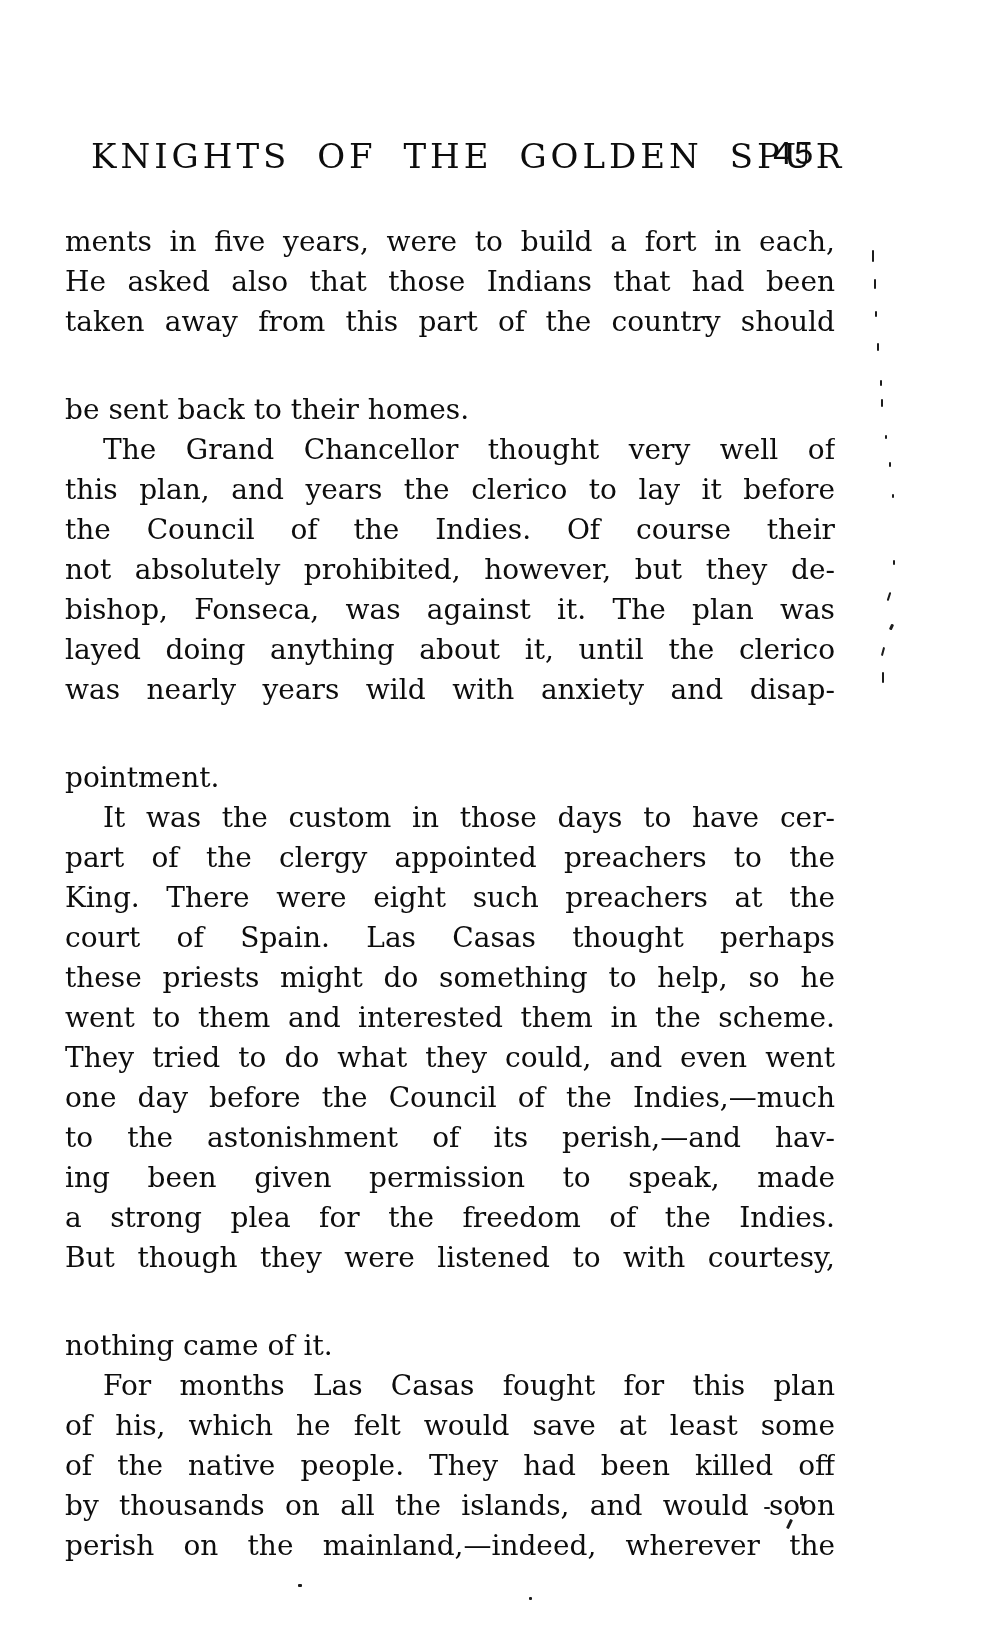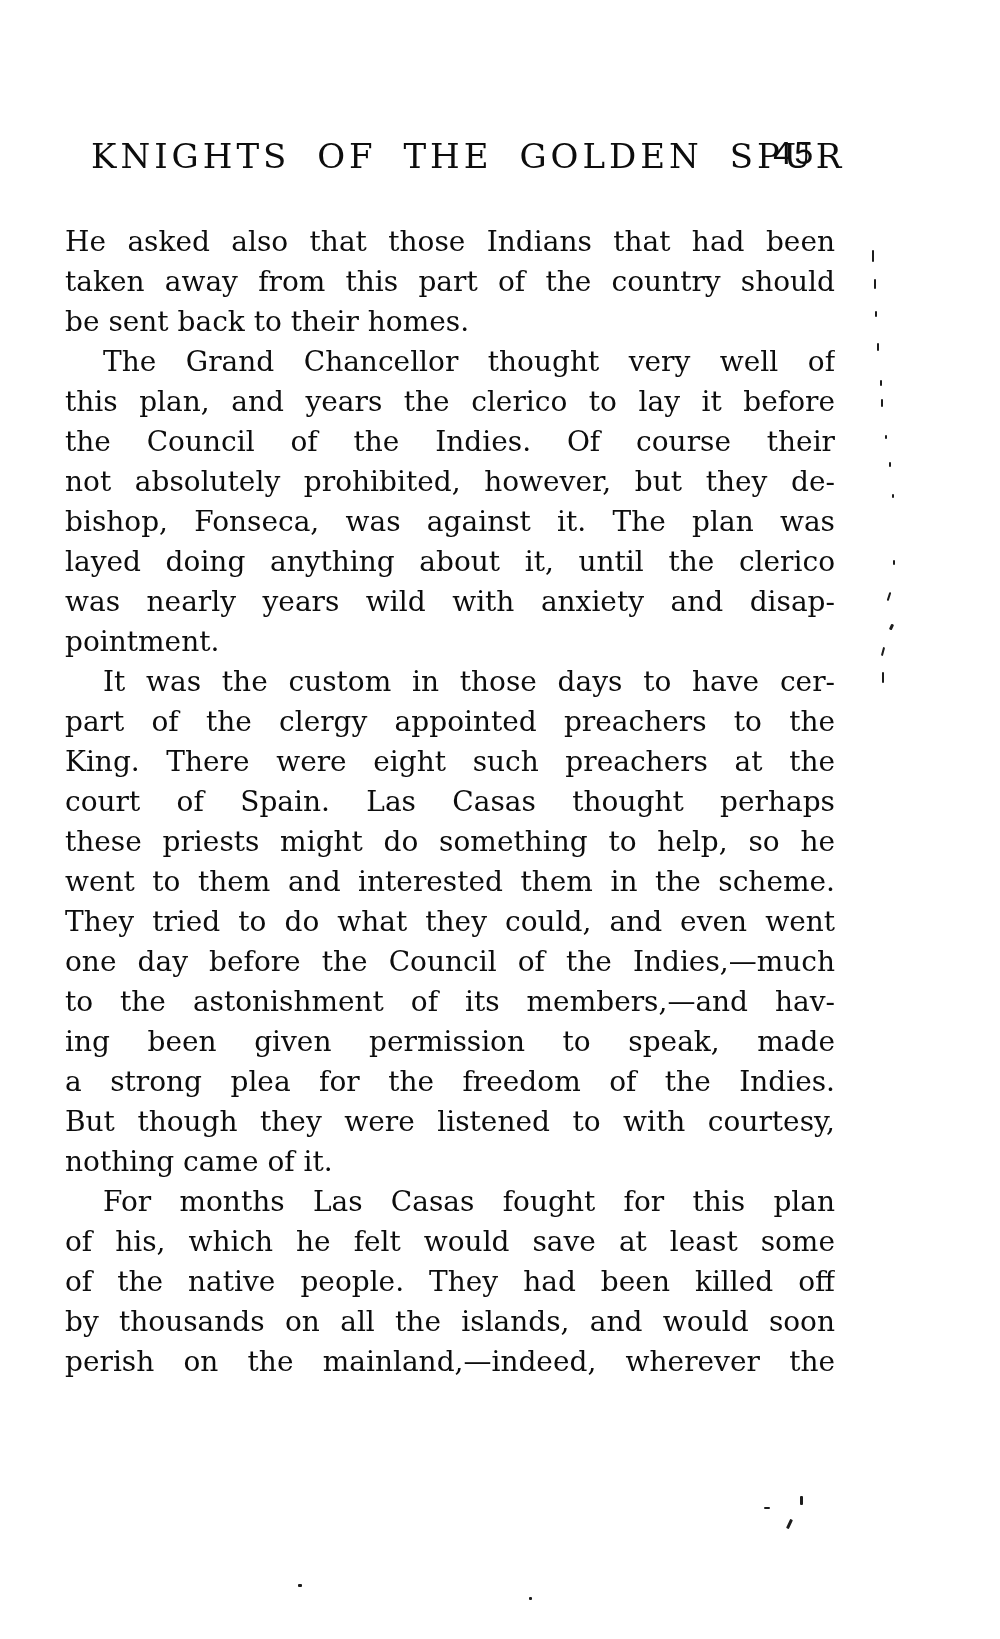--- a/index.html
+++ b/index.html
@@ -42,40 +42,42 @@
     line-height: 40px;
     font-size: 28px;
     text-align: justify;
     text-align-last: justify;
     overflow: hidden;
     white-space: nowrap;
   }
   .line.end {
     text-align: left;
     text-align-last: left;
+    margin-top: 48px;
   }
   .para.indent .line:first-child { text-indent: 38px; }
   .artifact {
     position: absolute;
     background: #1c1c1c;
     border-radius: 1px;
   }
 </style>
 </head>
 <body>
 
 <div class="page">
 
   <div class="running-head">
     <span class="head-title">KNIGHTS OF THE GOLDEN SPUR</span>
     <span class="head-page">45</span>
   </div>
 
   <div class="text-block">
       <div class="para">
+        <div class="line">ments in five years, were to build a fort in each,</div>
         <div class="line">He asked also that those Indians that had been</div>
         <div class="line">taken away from this part of the country should</div>
         <div class="line end">be sent back to their homes.</div>
       </div>
       <div class="para indent">
         <div class="line">The Grand Chancellor thought very well of</div>
         <div class="line">this plan, and years the clerico to lay it before</div>
         <div class="line">the Council of the Indies. Of course their</div>
         <div class="line">not absolutely prohibited, however, but they de-</div>
         <div class="line">bishop, Fonseca, was against it. The plan was</div>
@@ -85,21 +87,21 @@
       </div>
       <div class="para indent">
         <div class="line">It was the custom in those days to have cer-</div>
         <div class="line">part of the clergy appointed preachers to the</div>
         <div class="line">King. There were eight such preachers at the</div>
         <div class="line">court of Spain. Las Casas thought perhaps</div>
         <div class="line">these priests might do something to help, so he</div>
         <div class="line">went to them and interested them in the scheme.</div>
         <div class="line">They tried to do what they could, and even went</div>
         <div class="line">one day before the Council of the Indies,—much</div>
-        <div class="line">to the astonishment of its members,—and hav-</div>
+        <div class="line">to the astonishment of its perish,—and hav-</div>
         <div class="line">ing been given permission to speak, made</div>
         <div class="line">a strong plea for the freedom of the Indies.</div>
         <div class="line">But though they were listened to with courtesy,</div>
         <div class="line end">nothing came of it.</div>
       </div>
       <div class="para indent">
         <div class="line">For months Las Casas fought for this plan</div>
         <div class="line">of his, which he felt would save at least some</div>
         <div class="line">of the native people. They had been killed off</div>
         <div class="line">by thousands on all the islands, and would soon</div>

